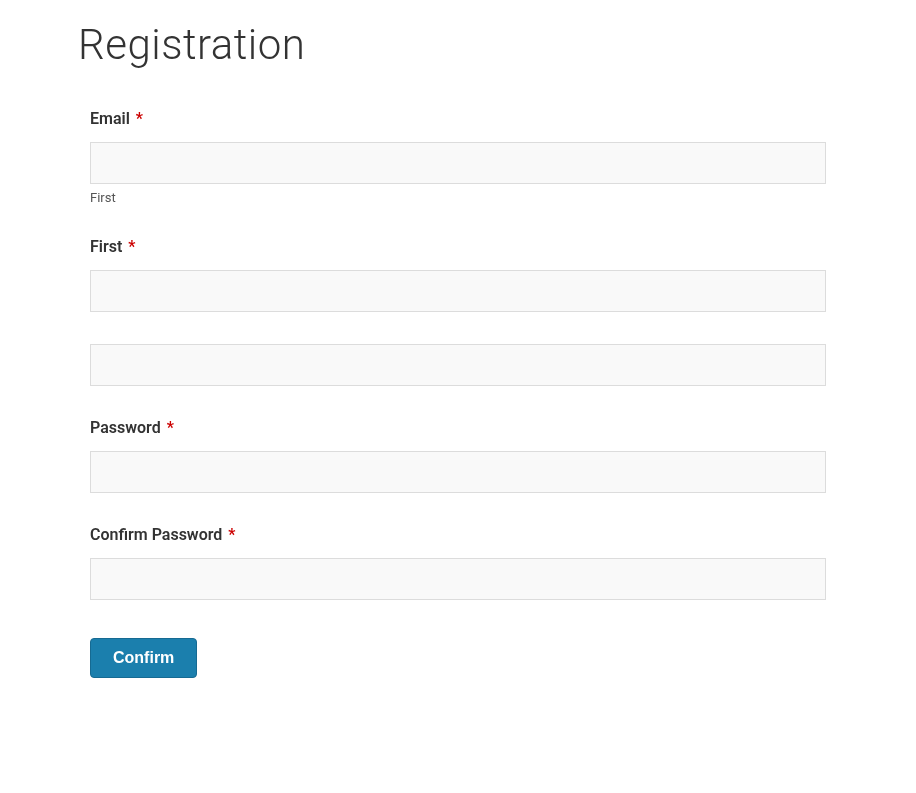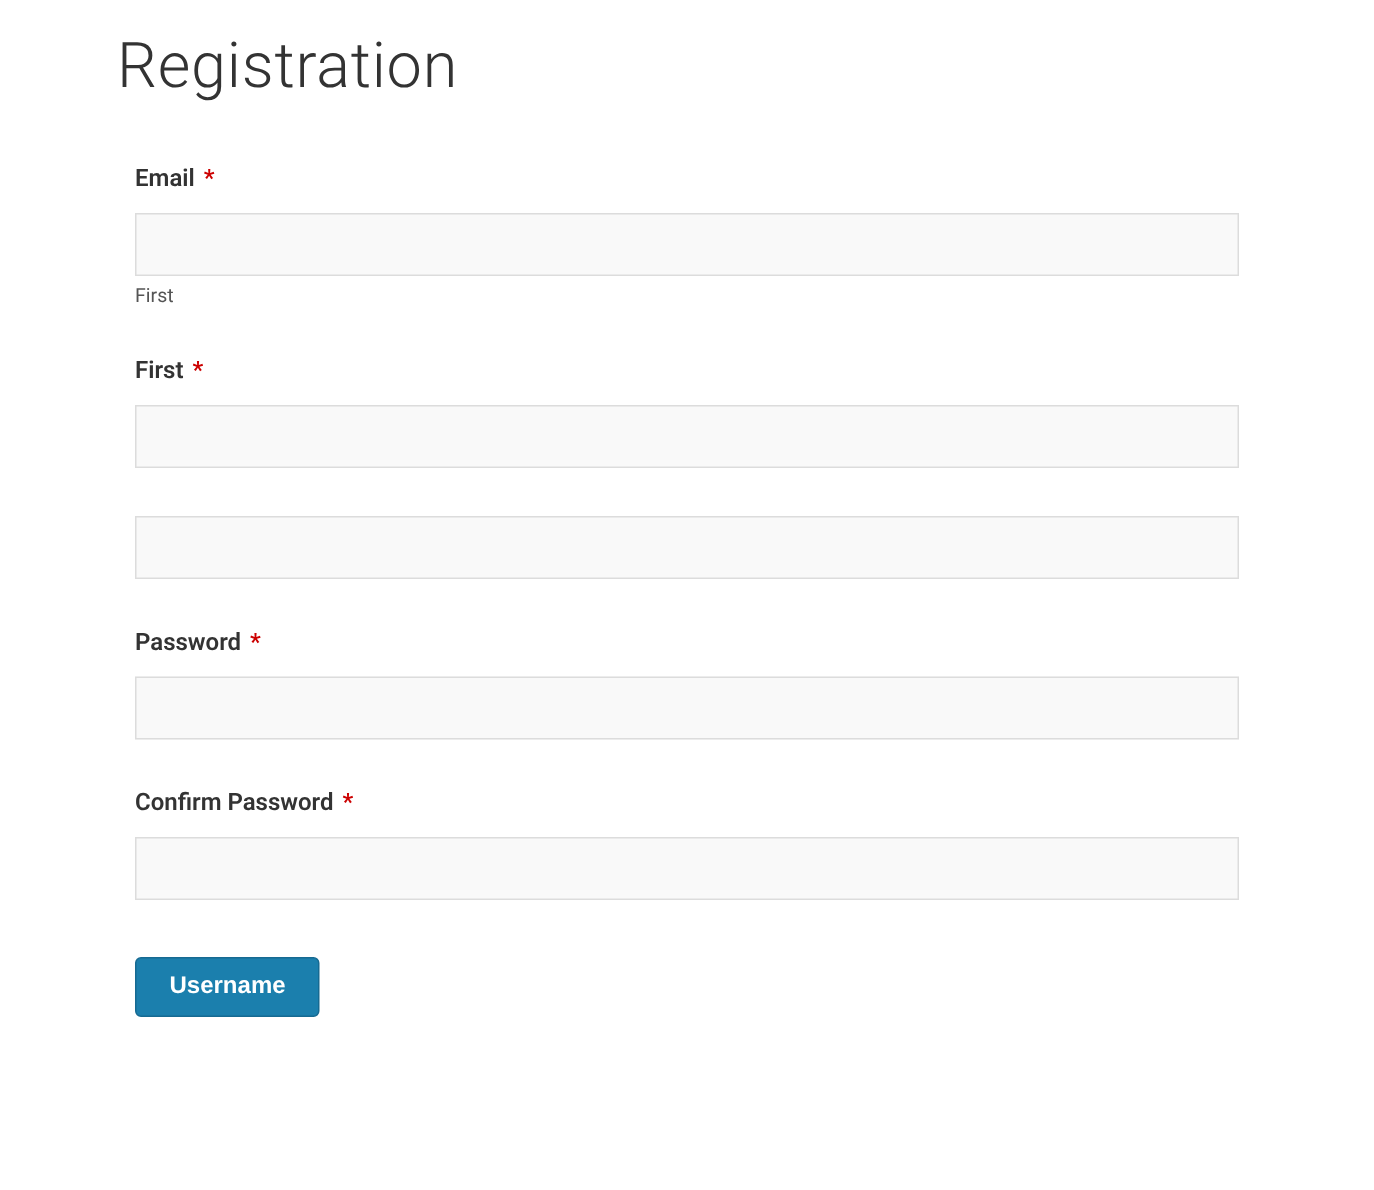--- a/index.html
+++ b/index.html
@@ -126,16 +126,16 @@
     
     <div class="form-group">
       <label class="form-label">
         <span>Confirm Password</span>
         <span class="required-asterisk">*</span>
       </label>
       <input type="password" class="form-input" value="" style="">
     </div>
 
     
-    <button class="btn-submit">Username</button>
+    <button class="btn-submit">Confirm</button>
 
   </div>
 </div>
 
 </body></html>

